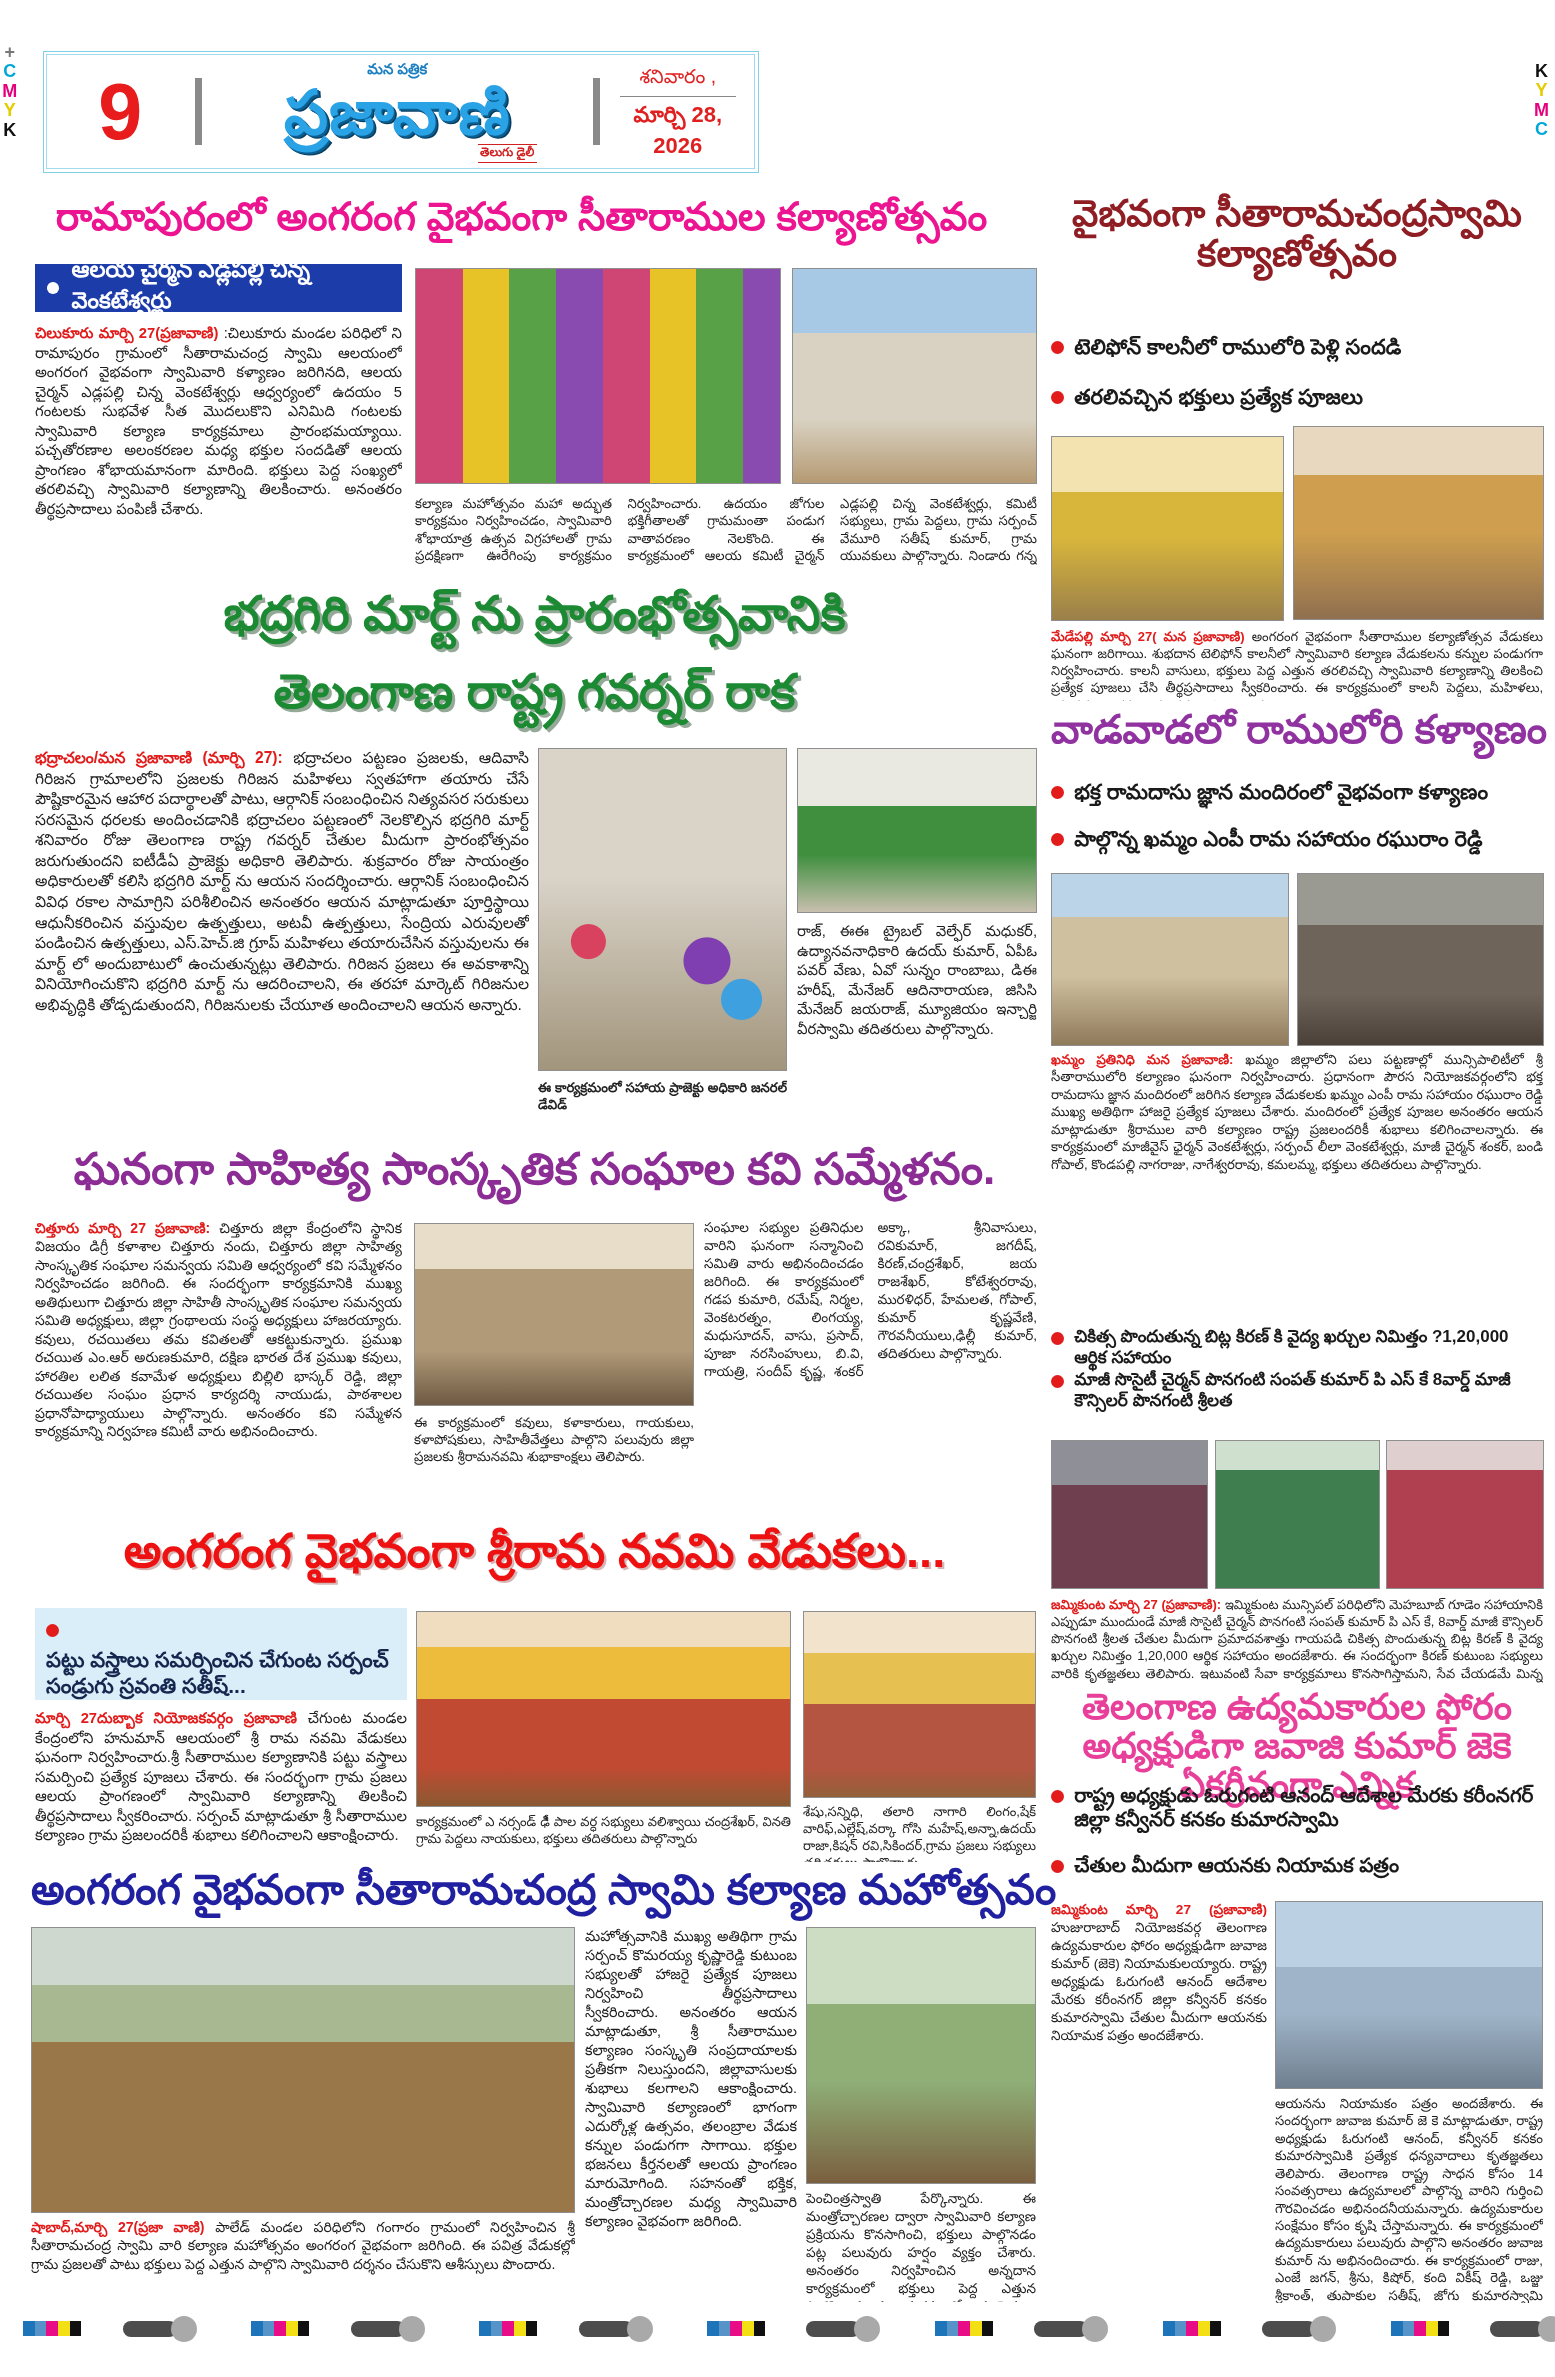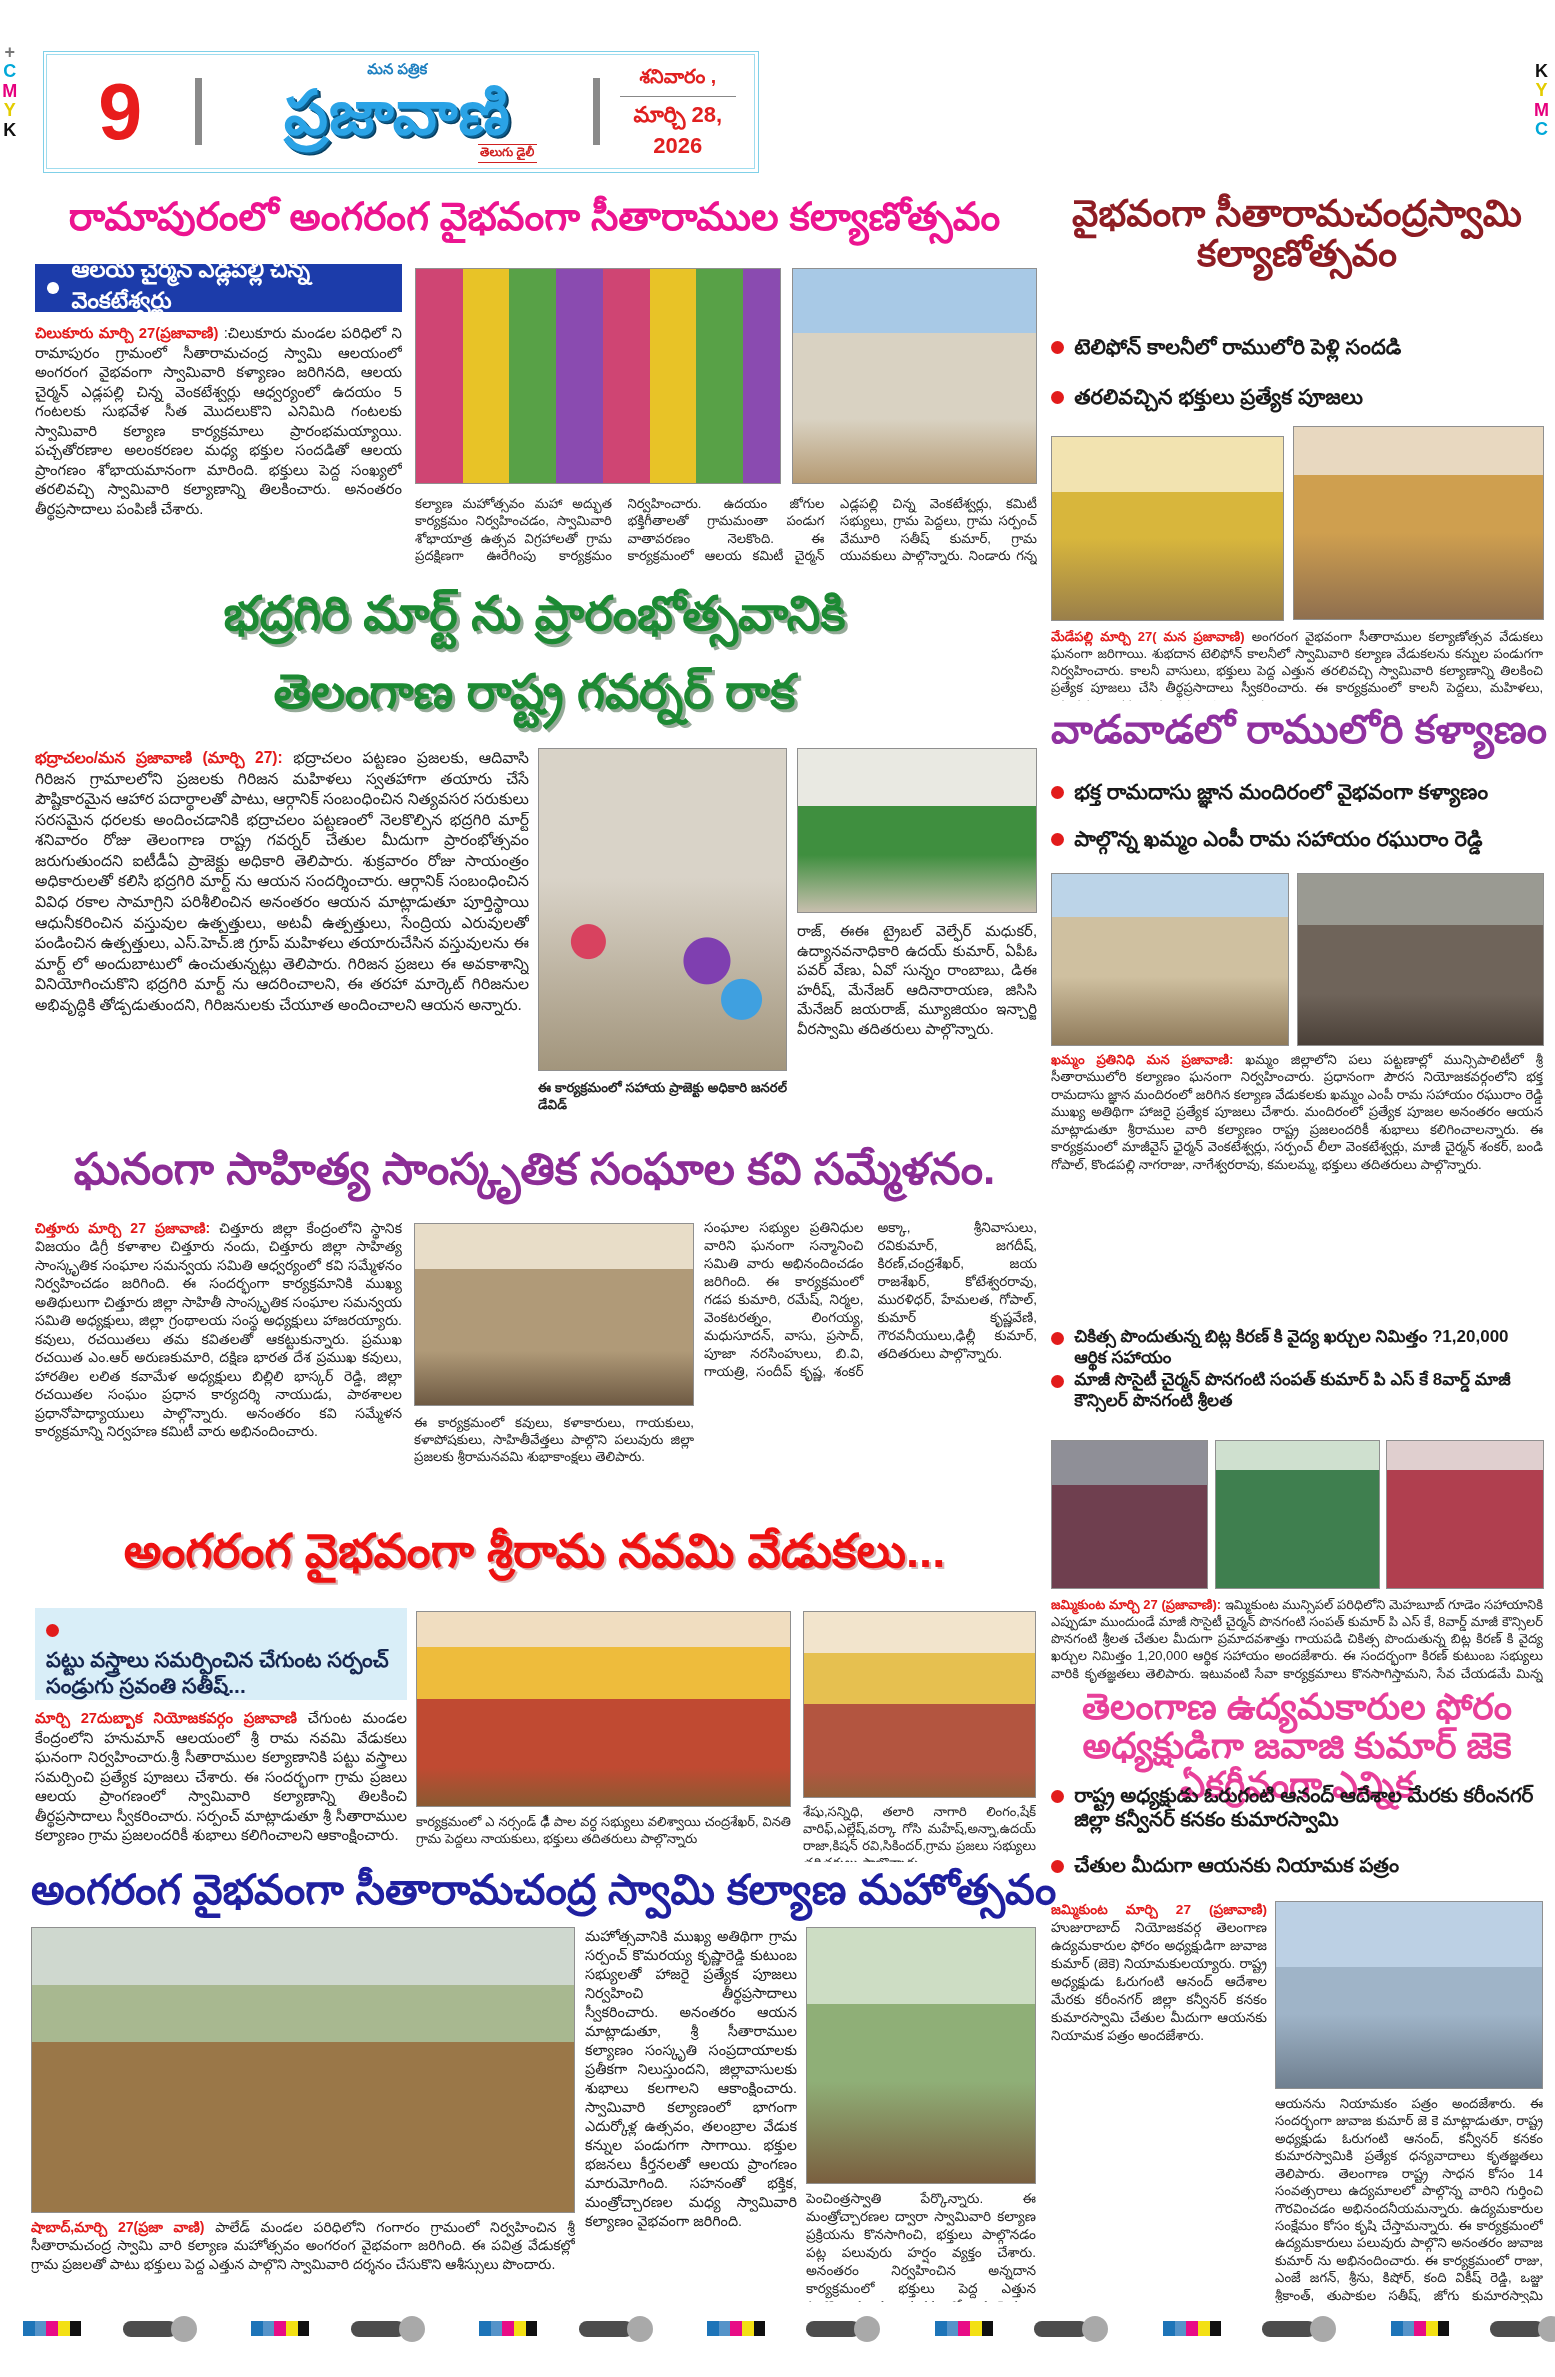--- a/index.html
+++ b/index.html
@@ -18,21 +18,21 @@
   #mastbox .inner{width:100%;height:100%;border:1.6px solid #9fdcee;display:flex;align-items:center;padding:0 11px;box-sizing:border-box;}
   .pagenum{width:124px;text-align:center;font-size:79px;font-weight:bold;color:#e81c1c;line-height:1;}
   .vbar{width:7px;height:67px;background:#8a8a8a;margin:0 12.4px;flex:none;}
   .logowrap{flex:1;display:flex;flex-direction:column;align-items:center;}
   .logotop{font-size:14.8px;color:#1d7fc0;font-weight:bold;}
   .logomain{font-size:62px;font-weight:bold;color:#2aa3e6;line-height:1.02;letter-spacing:0.8px;
             text-shadow:1.6px 1.6px 0 #0b5e8f,3.1px 3.1px 0 #083f61;}
   .logosub{align-self:flex-end;margin-right:44px;font-size:12px;font-weight:bold;color:#d02020;
            border-top:1.6px solid #d02020;border-bottom:1.6px solid #d02020;padding:0 2.3px;}
   .datewrap{width:131px;text-align:center;}
-  .dayline{font-size:19.4px;color:#e02020;font-weight:bold;}
+  .dayline{font-size:19.4px;color:#e02020;font-weight:normal;}
   .datewrap hr{border:none;border-top:1.6px solid #888;margin:4.7px 7.8px;}
   .dateline-top{font-size:22px;color:#e02020;font-weight:bold;}
   #banner{position:absolute;left:762px;top:61px;width:781px;height:95px;background:#077a0e;
           display:flex;align-items:center;justify-content:center;}
   #banner span{color:#fff;font-size:42px;font-weight:bold;}
   
   .headline{position:absolute;font-weight:bold;text-align:center;line-height:1.08;white-space:nowrap;}
   .bodytext{position:absolute;font-size:14.8px;line-height:1.32;text-align:justify;color:#1d1d1d;overflow:hidden;margin:0;}
   .dl{color:#e21b1b;font-weight:bold;}
   .photo{position:absolute;border:0.8px solid #8f8f8f;box-sizing:border-box;}
@@ -99,21 +99,21 @@
       </div>
       <div class="vbar"></div>
       <div class="datewrap">
         <div class="dayline">శనివారం ,</div>
         <hr>
         <div class="dateline-top">మార్చి 28, 2026</div>
       </div>
     </div>
   </div>
 
-  <div class="headline" style="left:31px;top:196px;width:1007px;font-size:39px;color:#ec1490;">రామాపురంలో అంగరంగ వైభవంగా సీతారాముల కల్యాణోత్సవం</div>
+  <div class="headline" style="left:18px;top:196px;width:1007px;font-size:39px;color:#ec1490;">రామాపురంలో అంగరంగ వైభవంగా సీతారాముల కల్యాణోత్సవం</div>
   <div class="byline" style="left:35px;top:264px;width:367px;height:48px;">
     <span class="wdot"></span>
     <span>ఆలయ చైర్మన్ ఎడ్లపల్లి చిన్న వెంకటేశ్వర్లు</span>
   </div>
   <p class="bodytext" style="left:35px;top:324px;width:367px;height:257px;">
     <span class="dl">చిలుకూరు మార్చి 27(ప్రజావాణి)</span>
     <span>:చిలుకూరు మండల పరిధిలో ని రామాపురం గ్రామంలో సీతారామచంద్ర స్వామి ఆలయంలో అంగరంగ వైభవంగా స్వామివారి కళ్యాణం జరిగినది, ఆలయ చైర్మన్ ఎడ్లపల్లి చిన్న వెంకటేశ్వర్లు ఆధ్వర్యంలో ఉదయం 5 గంటలకు సుభవేళ సీత మొదలుకొని ఎనిమిది గంటలకు స్వామివారి కల్యాణ కార్యక్రమాలు ప్రారంభమయ్యాయి. పచ్చతోరణాల అలంకరణల మధ్య భక్తుల సందడితో ఆలయ ప్రాంగణం శోభాయమానంగా మారింది. భక్తులు పెద్ద సంఖ్యలో తరలివచ్చి స్వామివారి కల్యాణాన్ని తిలకించారు. అనంతరం తీర్థప్రసాదాలు పంపిణీ చేశారు.</span>
   </p>
   <div class="photo ph-a1" style="left:415px;top:268px;width:366px;height:216px;"></div>
   <div class="photo ph-a2" style="left:792px;top:268px;width:245px;height:216px;"></div>

